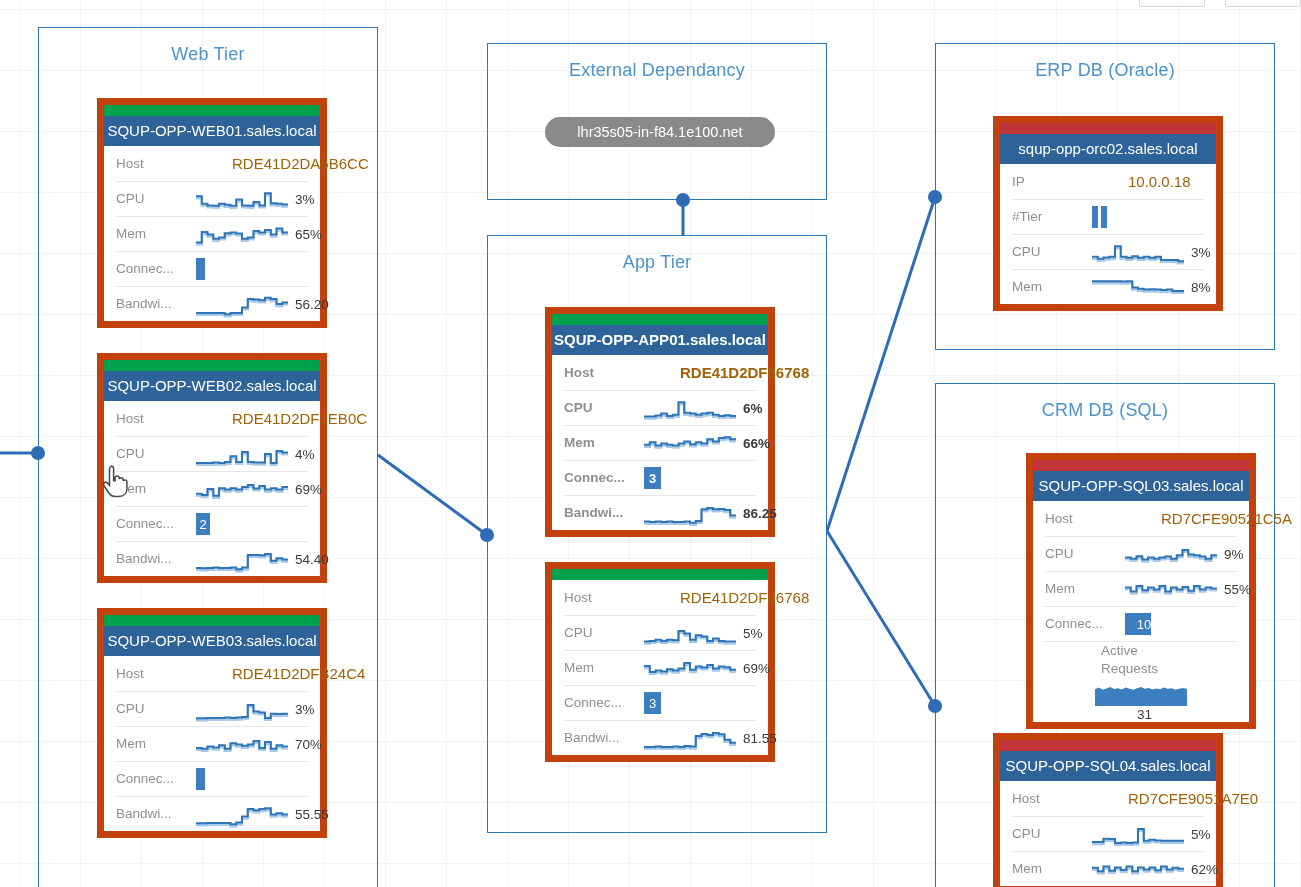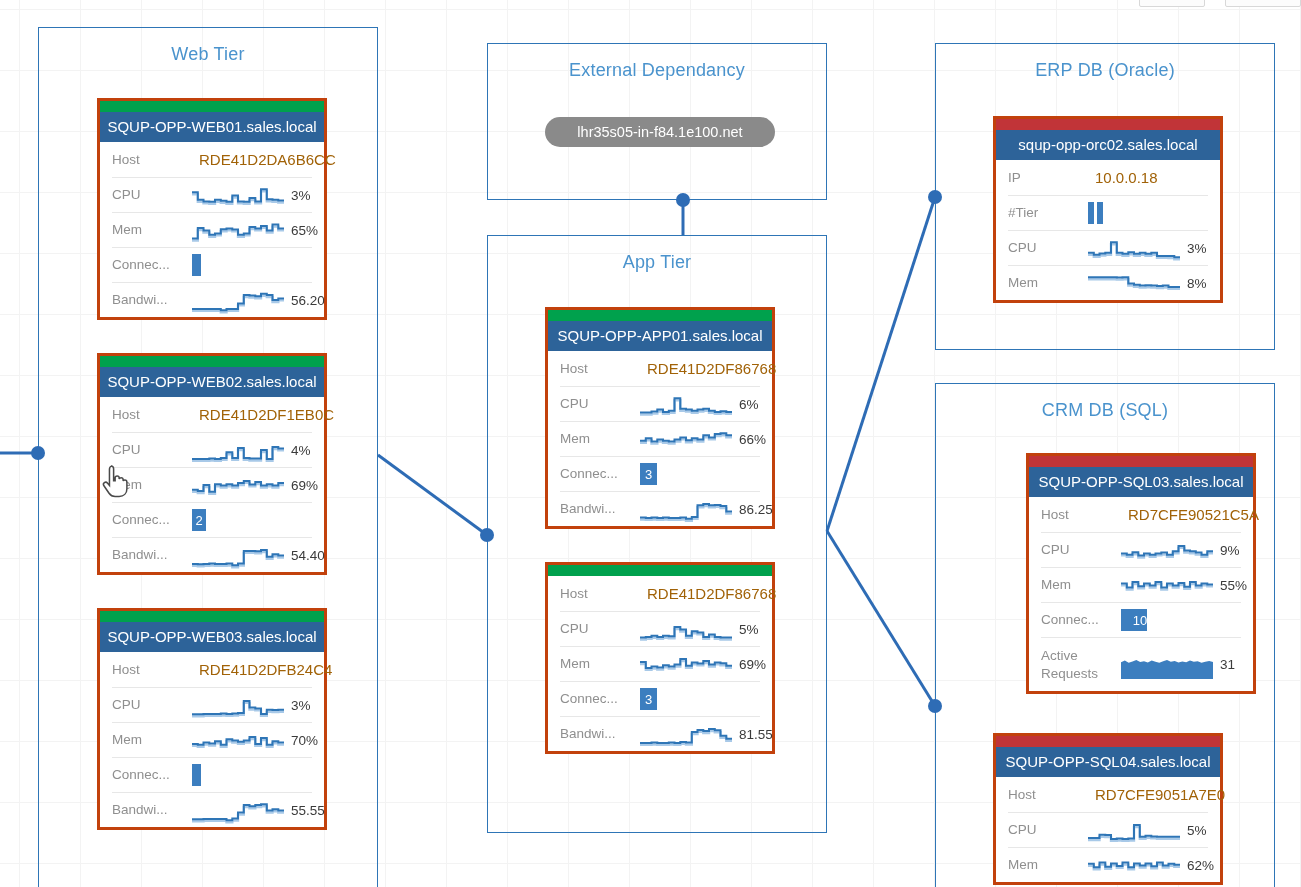--- a/index.html
+++ b/index.html
@@ -19,30 +19,30 @@
     background-size:61px 61px;
     background-position:19px 9px;
     position:relative;
   }
   #canvas{position:absolute;inset:0;overflow:hidden;}
   .tier-box{position:absolute;border:1px solid var(--accent-blue);background:transparent;}
   .tier-title{margin-top:16px;text-align:center;color:var(--tier-title-blue);font-size:18px;letter-spacing:.2px;}
   #connectors{position:absolute;left:0;top:0;pointer-events:none;}
   #connectors line{stroke:var(--connector-blue);stroke-width:3;}
   #connectors circle{fill:var(--connector-blue);}
-  .card{position:absolute;width:230px;background:#fff;border:3px solid #c2410c;}
+  .card{position:absolute;width:230px;background:#fff;border:7px solid #c2410c;}
   .status-bar{height:11px;}
   .status-green{background:var(--status-green);}
   .status-red{background:var(--status-red);}
   .card-header{height:30px;line-height:30px;background:var(--header-blue);color:#fff;
     text-align:center;font-size:15px;white-space:nowrap;overflow:hidden;}
   .card-body{padding:0 12px;}
   .row{display:flex;align-items:center;min-height:35px;border-top:1px solid #e7e7e7;}
-  .row:first-child{border-top:none;}
-  .row-tall{min-height:54px;}
+  .row:first-child{border-top:none;gap:29px;}
+  .row-tall{min-height:54px;flex-direction:column;}
   .lbl{width:80px;flex:none;color:var(--label-gray);font-size:13.5px;line-height:1.3;}
   .val{margin-left:7px;color:var(--value-dark);font-size:13.5px;white-space:nowrap;}
   .val-host{font-size:15px;margin-left:7px;color:#a16207;}
   .spark{flex:none;overflow:visible;}
   .spark-main{fill:none;stroke:var(--spark-blue);stroke-width:2;}
   .spark-under{fill:none;stroke:var(--spark-light-blue);stroke-width:2.4;}
   .area-main{fill:var(--badge-blue);stroke:none;}
   .badge{background:var(--badge-blue);color:#fff;font-size:13px;height:22px;
     display:flex;align-items:center;justify-content:center;flex:none;}
   .badge-narrow{width:9px;}
@@ -202,21 +202,21 @@
         <span class="lbl">Bandwi...</span>
         <svg class="spark" width="92" height="26">
             <polyline points="0.0,24.3 5.8,24.3 5.8,24.3 11.5,24.3 11.5,23.9 17.3,23.9 17.3,23.9 23.0,23.9 23.0,23.9 28.8,23.9 28.8,23.9 34.5,23.9 34.5,25.2 40.3,25.2 40.3,23.5 46.0,23.5 46.0,17.6 51.8,17.6 51.8,10.0 57.5,10.0 57.5,11.3 63.3,11.3 63.3,10.0 69.0,10.0 69.0,9.2 74.8,9.2 74.8,15.5 80.5,15.5 80.5,14.2 86.3,14.2 86.3,15.5 92.0,15.5" class="spark-under"></polyline>
             <polyline points="0.0,22.3 5.8,22.3 5.8,22.3 11.5,22.3 11.5,21.9 17.3,21.9 17.3,21.9 23.0,21.9 23.0,21.9 28.8,21.9 28.8,21.9 34.5,21.9 34.5,23.2 40.3,23.2 40.3,21.5 46.0,21.5 46.0,15.6 51.8,15.6 51.8,8.0 57.5,8.0 57.5,9.3 63.3,9.3 63.3,8.0 69.0,8.0 69.0,7.2 74.8,7.2 74.8,13.5 80.5,13.5 80.5,12.2 86.3,12.2 86.3,13.5 92.0,13.5" class="spark-main"></polyline>
           </svg>
         <span class="val">55.55</span>
       </div>
     </div>
   </div>
 
-  <div class="card" style="left:545px;top:307px;">
+  <div class="card" style="left:545px;top:307px;font-weight:bold;">
     <div class="status-bar status-green"></div>
     <div class="card-header">SQUP-OPP-APP01.sales.local</div>
     <div class="card-body">
       <div class="row">
         <span class="lbl">Host</span>
         <span class="val-host">RDE41D2DF86768</span>
       </div>
       <div class="row">
         <span class="lbl">CPU</span>
         <svg class="spark" width="92" height="26">

